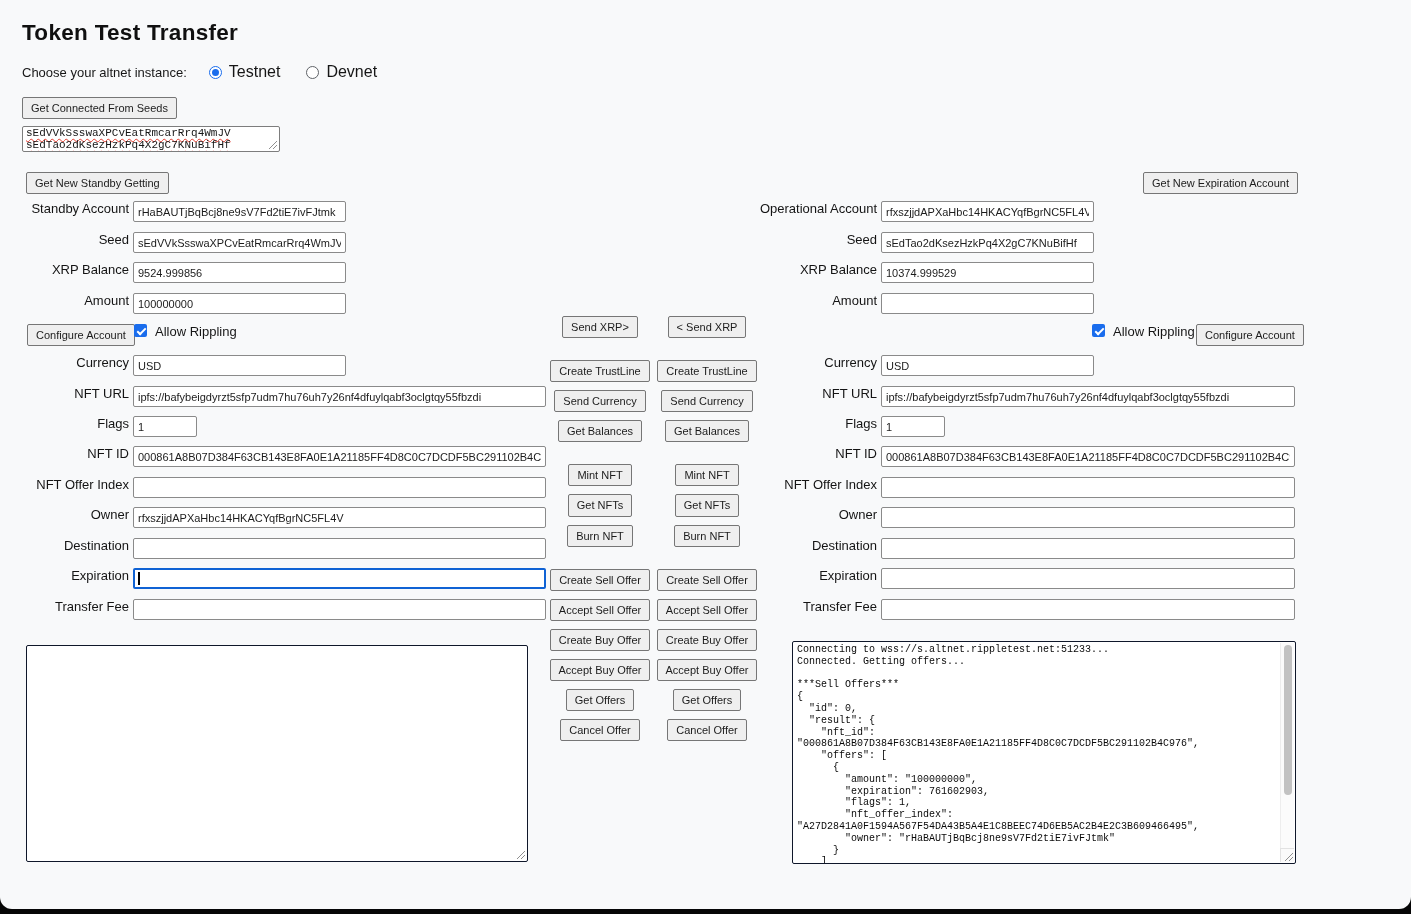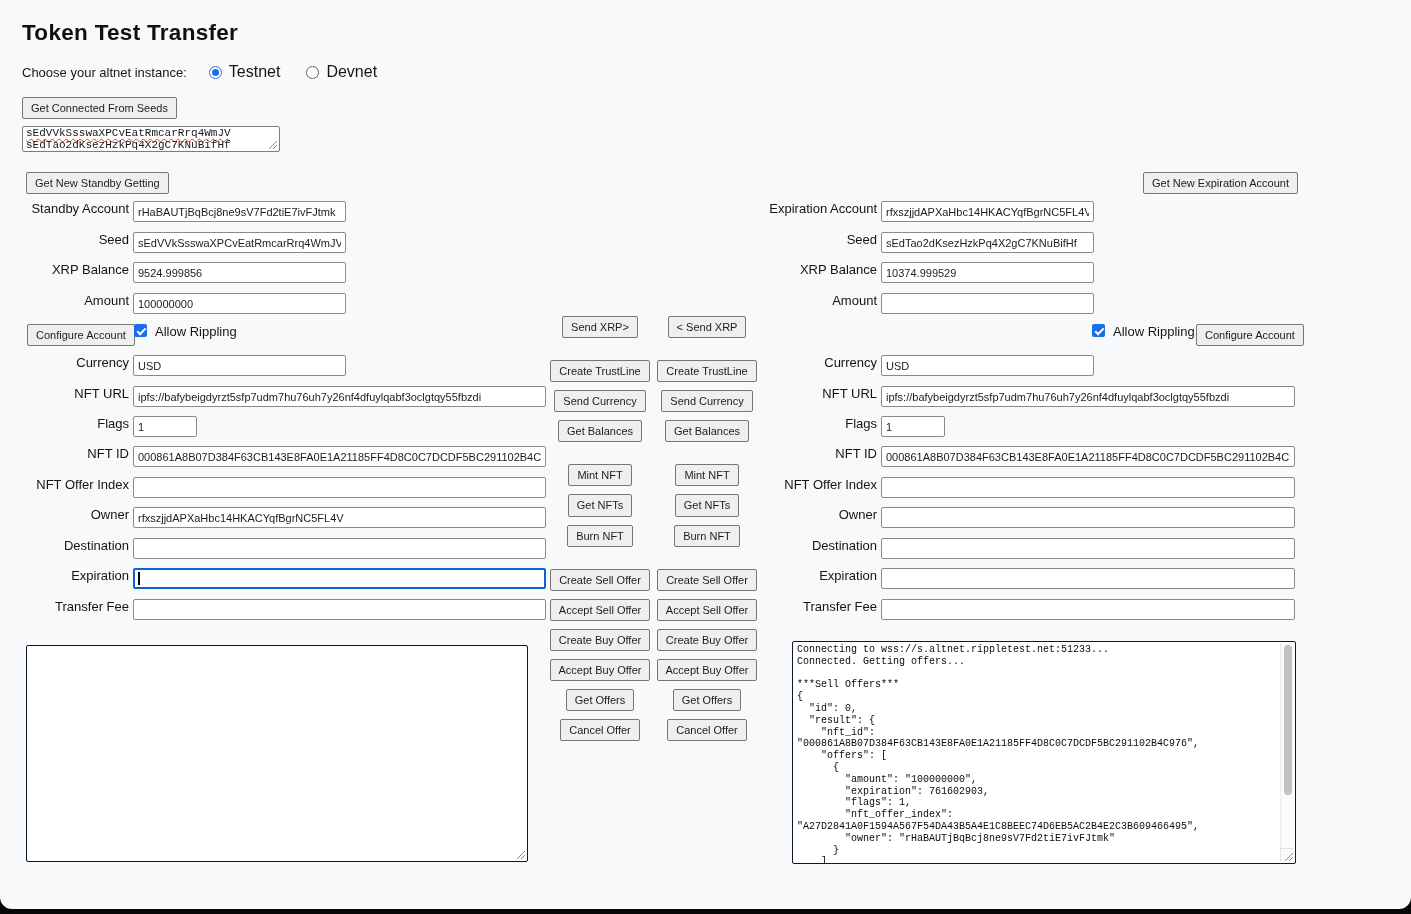--- a/index.html
+++ b/index.html
@@ -180,21 +180,21 @@
     <button class="btn g8">Accept Sell Offer</button>
     <button class="btn g8">Create Buy Offer</button>
     <button class="btn g8">Accept Buy Offer</button>
     <button class="btn g8">Get Offers</button>
     <button class="btn">Cancel Offer</button>
   </div>
 
   <button class="btn abs" style="left:1143px;top:172px;">Get New Expiration Account</button>
 
   <div class="row right-row" style="top:201px;">
-    <span class="lbl">Expiration Account</span>
+    <span class="lbl">Operational Account</span>
     <input class="inp w213" value="rfxszjjdAPXaHbc14HKACYqfBgrNC5FL4V" style="">
   </div>
   <div class="row right-row" style="top:232px;">
     <span class="lbl">Seed</span>
     <input class="inp w213" value="sEdTao2dKsezHzkPq4X2gC7KNuBifHf" style="">
   </div>
   <div class="row right-row" style="top:262px;">
     <span class="lbl">XRP Balance</span>
     <input class="inp w213" value="10374.999529" style="">
   </div>

